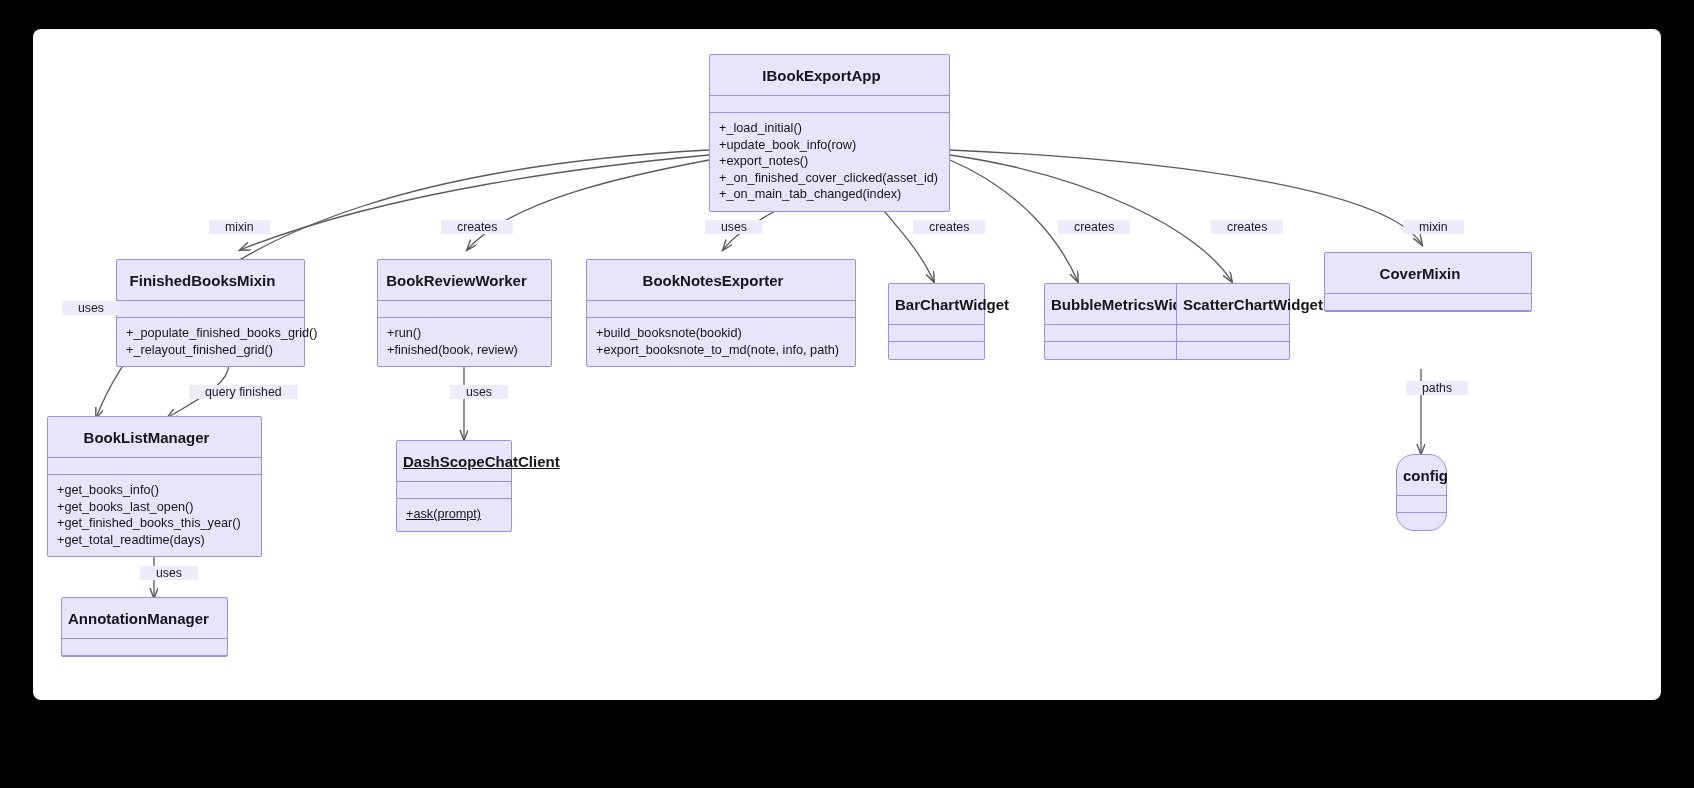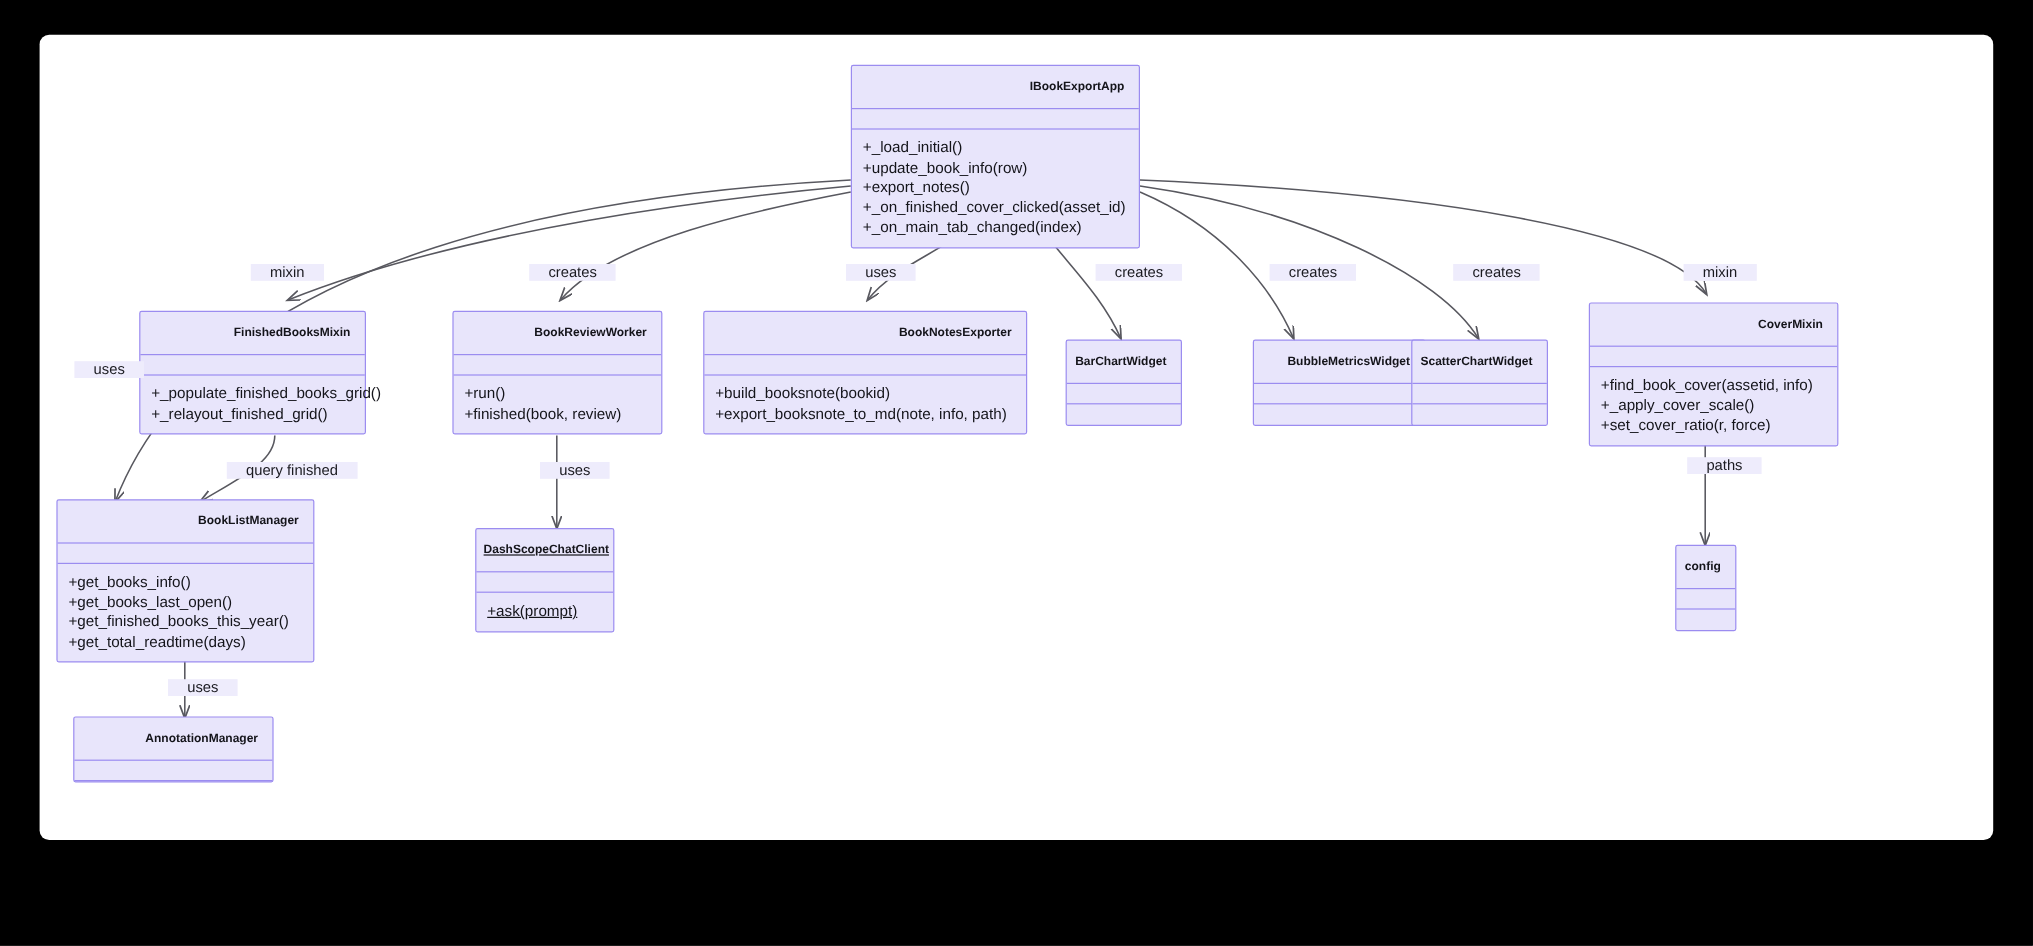--- a/index.html
+++ b/index.html
@@ -29,25 +29,25 @@
     pointer-events: none;
   }
   .uml-class {
     position: absolute;
     background: #e8e5fb;
     border: 1.6px solid #9b8cf0;
     border-radius: 2px;
     color: #14141a;
   }
   .uml-title {
-    text-align: right;
+    text-align: center;
     font-weight: bold;
-    font-size: 10px;
+    font-size: 15px;
     line-height: 1;
-    padding: 13px 12px 12px 6px;
+    padding: 13px 22px 12px 6px;
     border-bottom: 1.4px solid #9b8cf0;
     white-space: nowrap;
   }
   .uml-attrs {
     min-height: 17px;
     border-bottom: 1.4px solid #9b8cf0;
     padding: 2px 8px;
   }
   .uml-attr-line, .uml-method-line {
     font-size: 12.7px;
@@ -163,25 +163,20 @@
 
   <div class="uml-class" style="left:1176px; top:283px; width:114px;">
     <div class="uml-title">ScatterChartWidget</div>
     <div class="uml-attrs"></div>
     <div class="uml-methods empty"></div>
   </div>
 
   <div class="uml-class" style="left:1324px; top:252px; width:208px;">
     <div class="uml-title">CoverMixin</div>
     <div class="uml-attrs"></div>
-    <div class="uml-methods">
-      <div class="uml-method-line">+find_book_cover(assetid, info)</div>
-      <div class="uml-method-line">+_apply_cover_scale()</div>
-      <div class="uml-method-line">+set_cover_ratio(r, force)</div>
-    </div>
   </div>
 
   <div class="uml-class" style="left:47px; top:416px; width:215px;">
     <div class="uml-title">BookListManager</div>
     <div class="uml-attrs"></div>
     <div class="uml-methods">
       <div class="uml-method-line">+get_books_info()</div>
       <div class="uml-method-line">+get_books_last_open()</div>
       <div class="uml-method-line">+get_finished_books_this_year()</div>
       <div class="uml-method-line">+get_total_readtime(days)</div>
@@ -194,21 +189,21 @@
     <div class="uml-methods">
       <div class="uml-method-line">+ask(prompt)</div>
     </div>
   </div>
 
   <div class="uml-class" style="left:61px; top:597px; width:167px;">
     <div class="uml-title">AnnotationManager</div>
     <div class="uml-attrs"></div>
   </div>
 
-  <div class="uml-class" style="left:1396px; top:454px; width:51px;">
+  <div class="uml-class" style="left:1396px; top:454px; width:51px;border-radius:18px;">
     <div class="uml-title">config</div>
     <div class="uml-attrs"></div>
     <div class="uml-methods empty"></div>
   </div>
 
   <div class="edge-label" style="left:209px; top:220px;">mixin</div>
   <div class="edge-label" style="left:62px; top:301px;">uses</div>
   <div class="edge-label" style="left:441px; top:220px;">creates</div>
   <div class="edge-label" style="left:705px; top:220px;">uses</div>
   <div class="edge-label" style="left:913px; top:220px;">creates</div>

